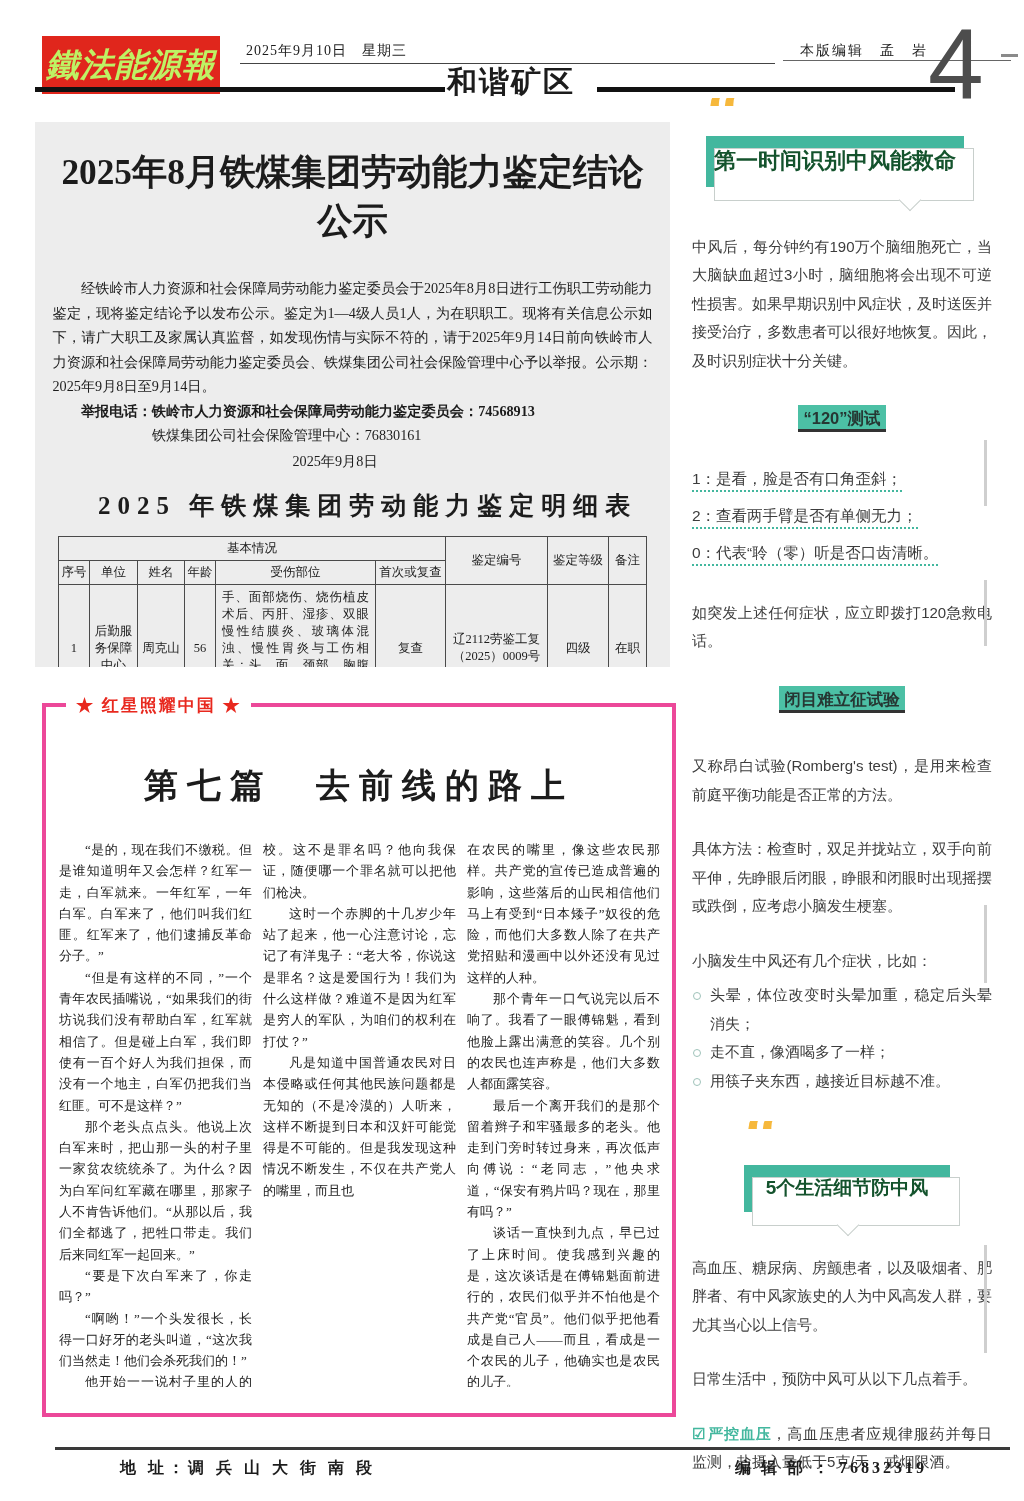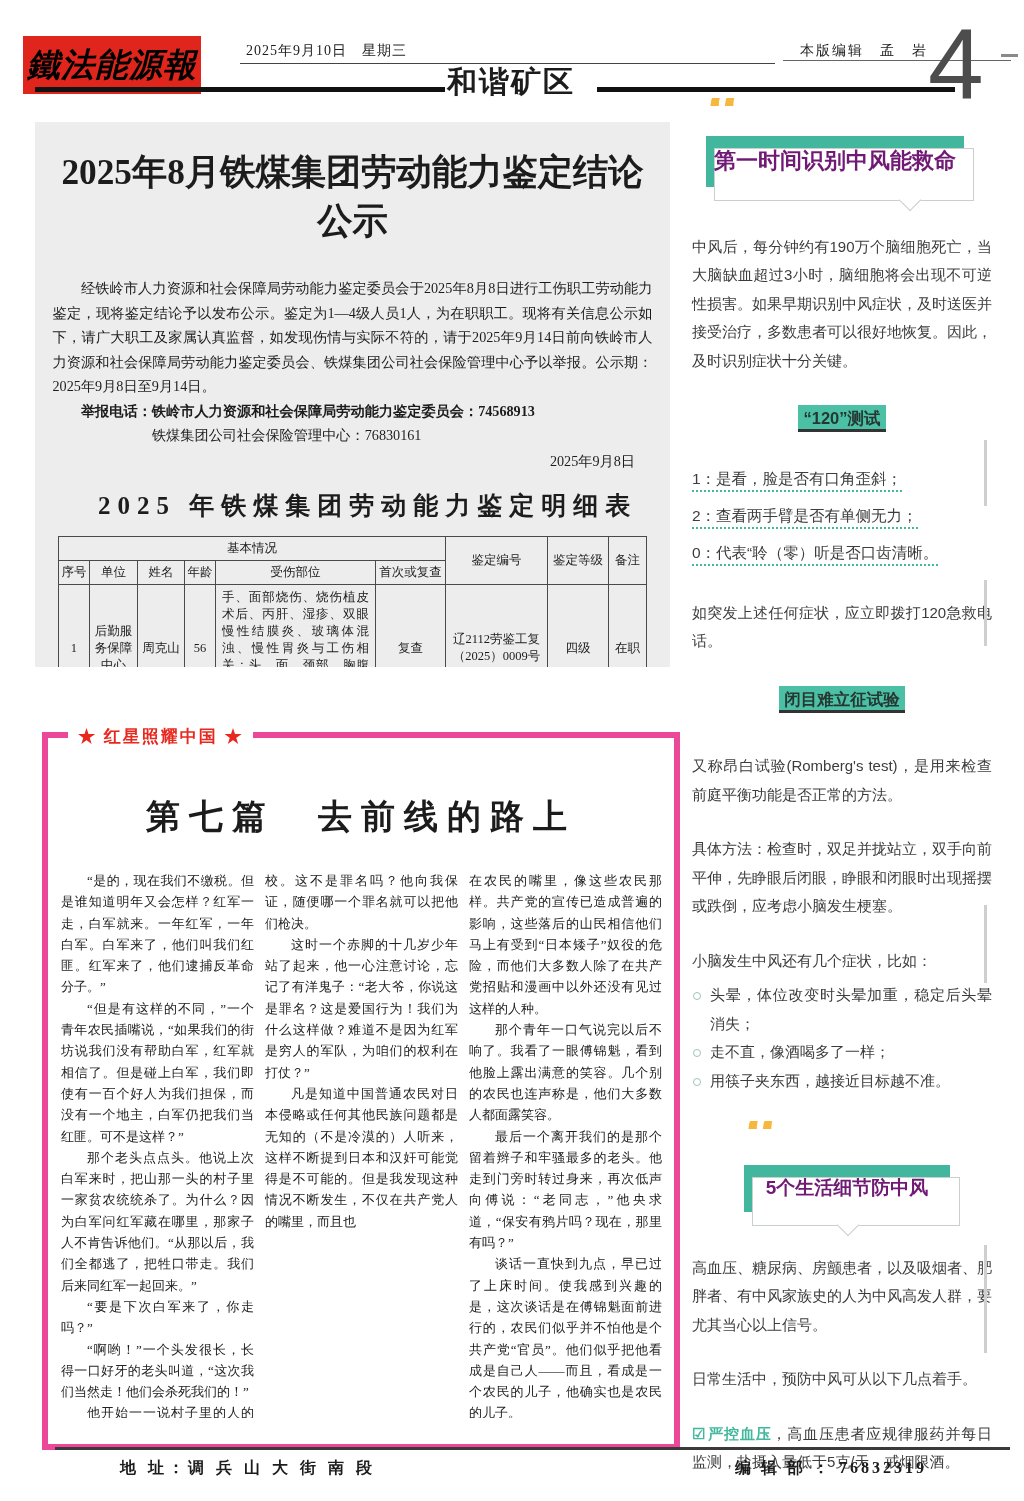--- a/index.html
+++ b/index.html
@@ -1,21 +1,21 @@
 <!DOCTYPE html>
 <html><head>
 <meta charset="utf-8">
 <style>
   html,body{margin:0;padding:0;}
   body{width:1024px;height:1501px;position:relative;background:#fff;
        font-family:"Liberation Serif",serif;color:#1c1c1c;overflow:hidden;}
   .abs{position:absolute;}
 
   
-  .masthead{left:23px;top:36px;width:178px;height:58px;background:#e0261c;color:#000000;
+  .masthead{left:42px;top:36px;width:178px;height:58px;background:#e0261c;color:#bef264;
     display:flex;align-items:center;justify-content:center;font-size:33px;font-weight:bold;
     font-style:italic;font-family:"DejaVu Serif",serif;letter-spacing:1px;}
   .dateline{left:246px;top:42px;font-size:14px;letter-spacing:1px;}
   .date-rule{left:240px;top:63px;width:535px;height:1px;background:#444;}
   .editorline{left:800px;top:42px;font-size:14px;letter-spacing:2px;}
   .editor-rule{left:783px;top:60px;width:228px;height:1px;background:#666;}
   .sectiontitle{left:447px;top:62px;width:150px;text-align:left;font-size:30px;font-weight:bold;
     font-family:"Liberation Sans",sans-serif;letter-spacing:2px;}
   .rule-thick-l{left:35px;top:87px;width:410px;height:5px;background:#111;}
   .rule-thick-r{left:597px;top:87px;width:358px;height:5px;background:#111;}
@@ -25,49 +25,49 @@
 
   
   .announce{left:35px;top:122px;width:635px;height:545px;background:#ededed;overflow:hidden;}
   .announce h1{margin:26px 8px 0;text-align:center;font-size:36px;letter-spacing:0;
     font-weight:bold;transform:scaleX(.98);}
   .announce .body{width:600px;margin:30px auto 0;font-size:14.2px;line-height:24.5px;
     text-align:justify;}
   .announce .body p{margin:0;text-indent:2em;}
   .announce .body p.hot1{font-weight:bold;}
   .announce .body p.hot2{text-indent:7em;}
-  .announce .sigdate{width:600px;margin:4px auto 8px;text-align:right;padding-right:36px;
+  .announce .sigdate{width:600px;margin:4px auto 8px;text-align:center;padding-right:36px;
     font-size:14.2px;}
   .announce h2{margin:18px 0 0;text-align:center;font-size:25px;font-weight:bold;
     letter-spacing:7px;padding-left:30px;}
   table.jd{margin:14px auto 0;border-collapse:collapse;font-size:12.5px;table-layout:fixed;
     width:588px;}
   table.jd th,table.jd td{border:1px solid #4a4a4a;text-align:center;vertical-align:middle;
     font-weight:normal;padding:3px 2px;line-height:17px;}
   table.jd td.injury{text-align:justify;padding:4px 6px;}
 
   
-  .serialbox{left:42px;top:732px;width:626px;height:706px;border:6px solid #ec4899;background:#fff;}
+  .serialbox{left:42px;top:703px;width:626px;height:706px;border:4px solid #ec4899;background:#fff;}
   .seriallabel{position:absolute;top:-13px;left:20px;background:#fff;padding:0 10px;
     color:#e8281e;font-weight:bold;font-size:17px;font-family:"Liberation Sans",sans-serif;
     letter-spacing:2px;white-space:nowrap;}
   .serialbox h1{margin:56px 0 0;text-align:center;font-size:34px;font-weight:bold;
     letter-spacing:9px;}
   .serialcols{display:flex;gap:11px;padding:30px 12px 0 13px;}
   .serialcols .col{width:202px;height:548px;overflow:hidden;font-size:13px;line-height:21.3px;
     text-align:justify;color:#222;}
   .serialcols p{margin:0;text-indent:2em;}
   .serialcols p.cont{text-indent:0;}
 
   
   .health{left:692px;top:98px;width:300px;font-family:"Liberation Sans",sans-serif;
     color:#3c3c3c;font-size:15px;line-height:28.5px;}
   .quote{color:#f6b83c;font-size:64px;line-height:30px;height:34px;overflow:hidden;
     font-family:"DejaVu Serif",serif;font-weight:bold;}
-  .gtitle{position:relative;background:#43b79e;color:#701a75;text-align:center;font-weight:bold;
+  .gtitle{position:relative;background:#43b79e;color:#14532d;text-align:center;font-weight:bold;
     z-index:1;}
   .gtitle .frame{position:absolute;left:8px;top:12px;width:100%;height:100%;
     border:1px solid #c8cfcc;z-index:-1;background:#fff;}
   .gtitle .tail{position:absolute;bottom:-21px;width:15px;height:15px;background:#fff;
     border-right:1px solid #c8cfcc;border-bottom:1px solid #c8cfcc;transform:rotate(45deg);}
   .gt1{width:258px;margin:4px 0 0 14px;font-size:22px;padding:11px 0;}
   .gt1 .tail{left:196px;}
   .gt2{width:206px;margin:10px 0 0 52px;font-size:19px;padding:9px 0;}
   .gt2 .tail{left:96px;}
   .health .para{margin:38px 0 0;text-align:justify;}

